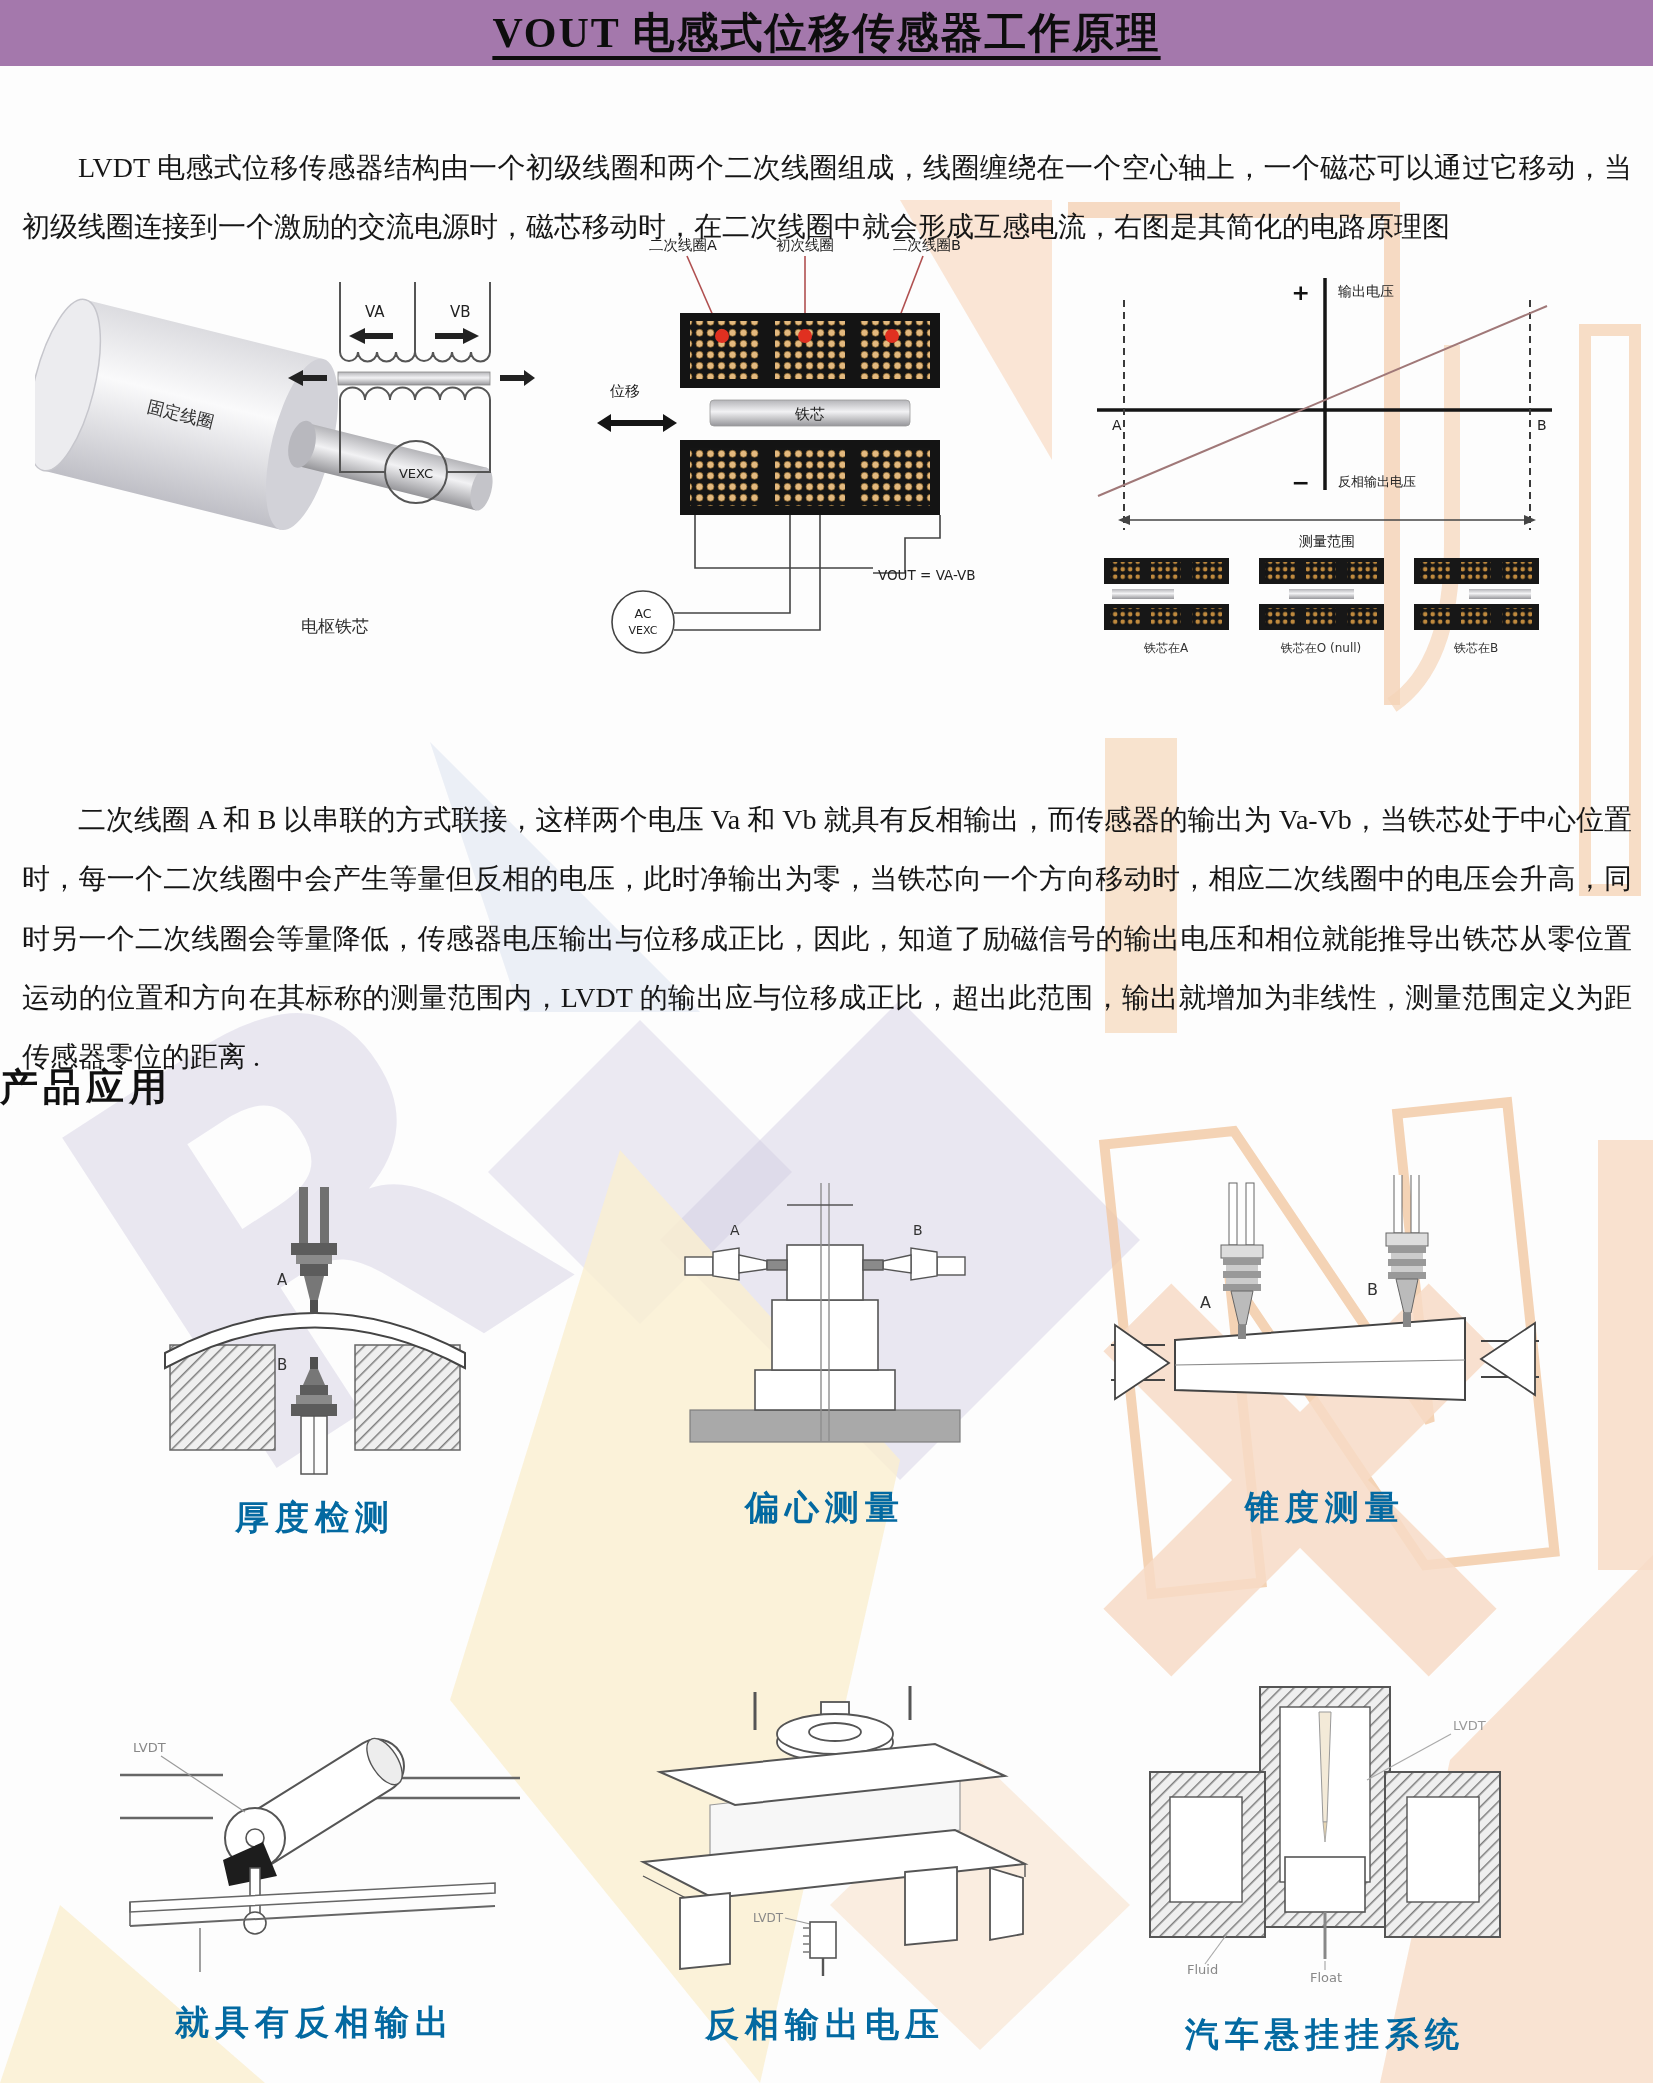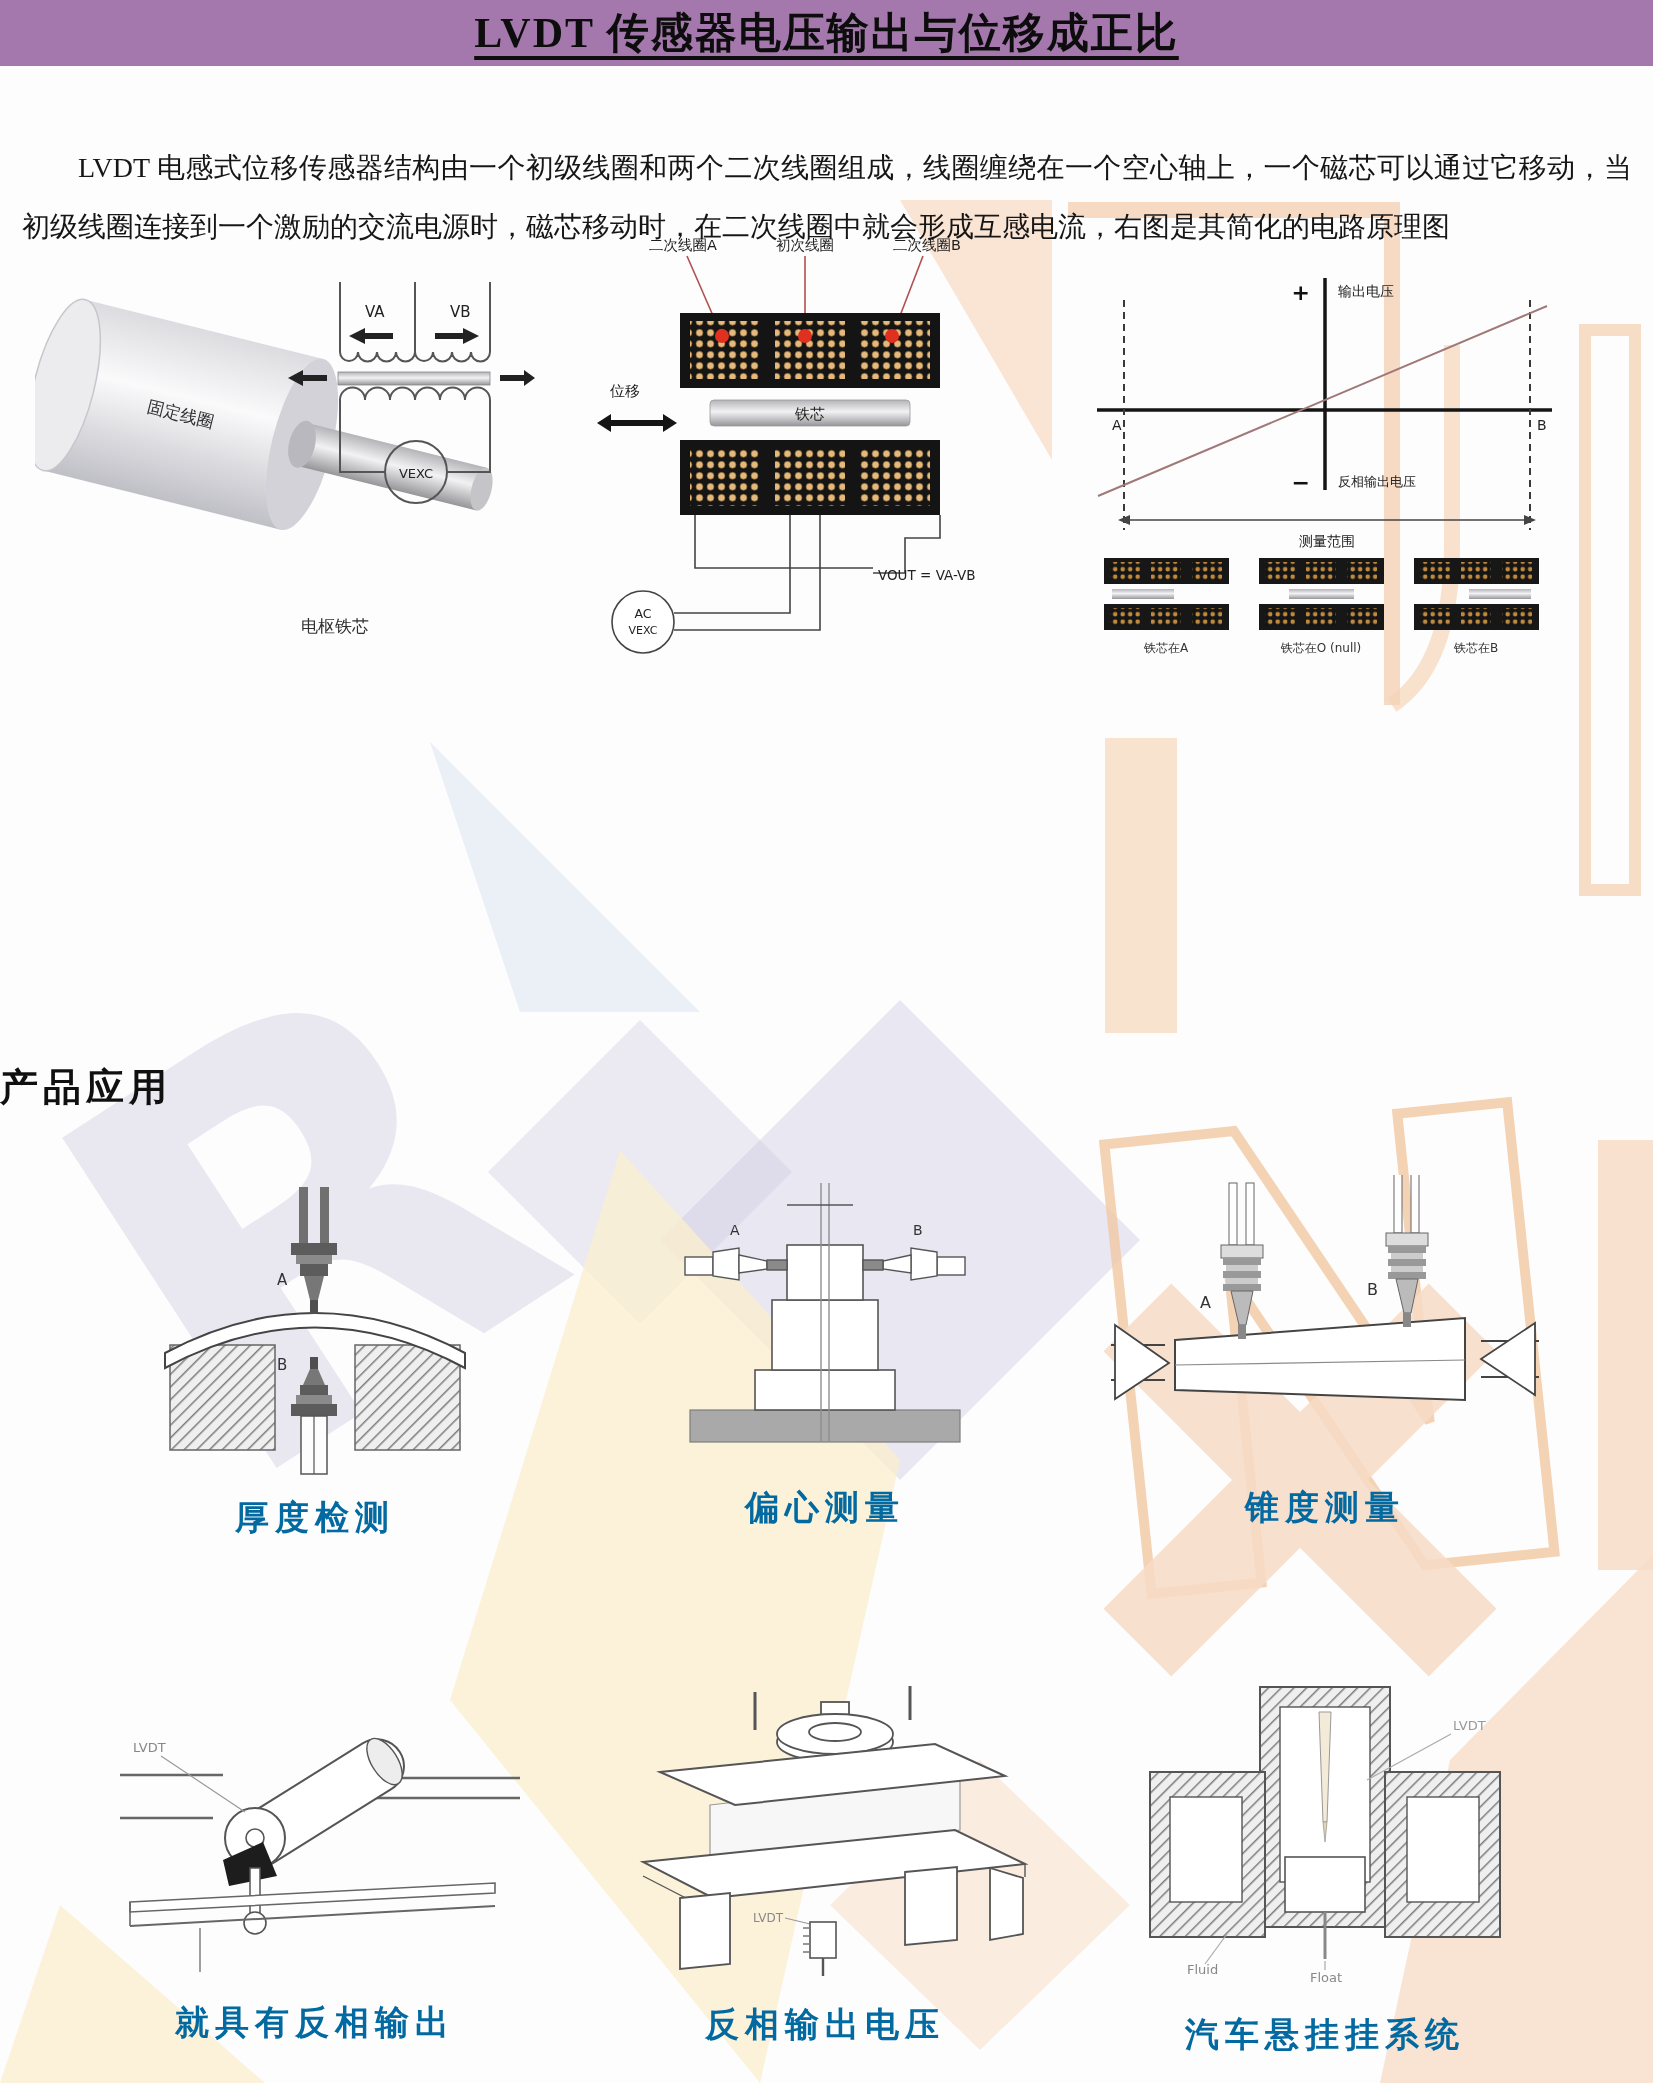--- a/index.html
+++ b/index.html
@@ -73,21 +73,21 @@
     </g>
     <rect x="1598" y="1140" width="55" height="430" fill="#f8dcc7" opacity="0.85"></rect>
     <polygon points="1450,1760 1653,1555 1653,2083 1380,2083" fill="#f8dcc7" opacity="0.8"></polygon>
     <polygon points="60,1905 265,2083 0,2083" fill="#faefcf" opacity="0.8"></polygon>
     <polygon points="980,1760 1130,1905 980,2050 830,1905" fill="#f6d9bd" opacity="0.45"></polygon>
   </svg>
 
   <div class="content">
 
     <div class="header">
-      <span>LVDT 传感器电压输出与位移成正比</span>
+      <span>VOUT 电感式位移传感器工作原理</span>
     </div>
 
     <p class="para p1">LVDT 电感式位移传感器结构由一个初级线圈和两个二次线圈组成，线圈缠绕在一个空心轴上，一个磁芯可以通过它移动，当初级线圈连接到一个激励的交流电源时，磁芯移动时，在二次线圈中就会形成互感电流，右图是其简化的电路原理图</p>
 
     <div class="fig" style="left:35px;top:232px;">
       <svg width="500" height="420" viewBox="0 0 500 420">
         <g transform="translate(5,-5) rotate(14 140 190)">
           <rect x="20" y="99" width="245" height="176" fill="url(#cylGrad)"></rect>
           <ellipse cx="20" cy="187" rx="30" ry="88" fill="#ececef" stroke="#c6c6cc" stroke-width="1.5"></ellipse>
           <ellipse cx="265" cy="187" rx="30" ry="88" fill="#d2d2d8"></ellipse>
@@ -216,20 +216,21 @@
             <rect x="6" y="50" width="30" height="18" fill="url(#dots2)"></rect>
             <rect x="47" y="50" width="30" height="18" fill="url(#dots2)"></rect>
             <rect x="88" y="50" width="30" height="18" fill="url(#dots2)"></rect>
         </g>
         <text x="84" y="394" font-size="12" fill="#333" text-anchor="middle">铁芯在A</text>
         <text x="239" y="394" font-size="12" fill="#333" text-anchor="middle">铁芯在O (null)</text>
         <text x="394" y="394" font-size="12" fill="#333" text-anchor="middle">铁芯在B</text>
       </svg>
     </div>
 
+    <p class="para p2">二次线圈 A 和 B 以串联的方式联接，这样两个电压 Va 和 Vb 就具有反相输出，而传感器的输出为 Va-Vb，当铁芯处于中心位置时，每一个二次线圈中会产生等量但反相的电压，此时净输出为零，当铁芯向一个方向移动时，相应二次线圈中的电压会升高，同时另一个二次线圈会等量降低，传感器电压输出与位移成正比，因此，知道了励磁信号的输出电压和相位就能推导出铁芯从零位置运动的位置和方向在其标称的测量范围内，LVDT 的输出应与位移成正比，超出此范围，输出就增加为非线性，测量范围定义为距传感器零位的距离 .</p>
 
     <div class="apps-title">产品应用</div>
 
     <div class="fig" style="left:145px;top:1185px;width:340px;">
       <svg width="320" height="300" viewBox="0 0 320 300">
         <rect x="15" y="160" width="105" height="105" fill="url(#hatch)" stroke="#666" stroke-width="1.5"></rect>
         <rect x="200" y="160" width="105" height="105" fill="url(#hatch)" stroke="#666" stroke-width="1.5"></rect>
         <path d="M10,183 Q160,102 310,183 L310,168 Q160,88 10,168 Z" fill="#ffffff" stroke="#444" stroke-width="2"></path>
         <g>
           <rect x="144" y="2" width="9" height="56" fill="#707070"></rect>

